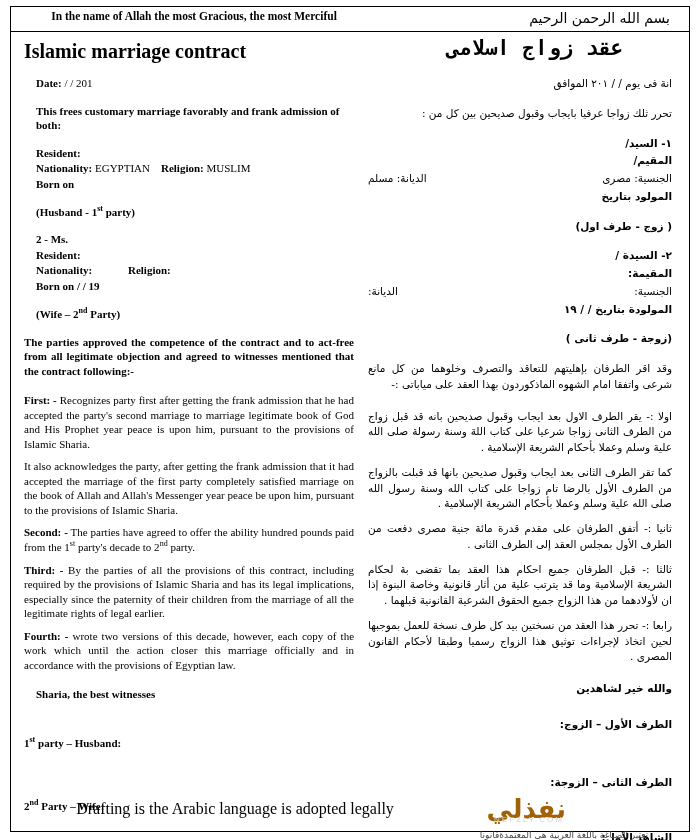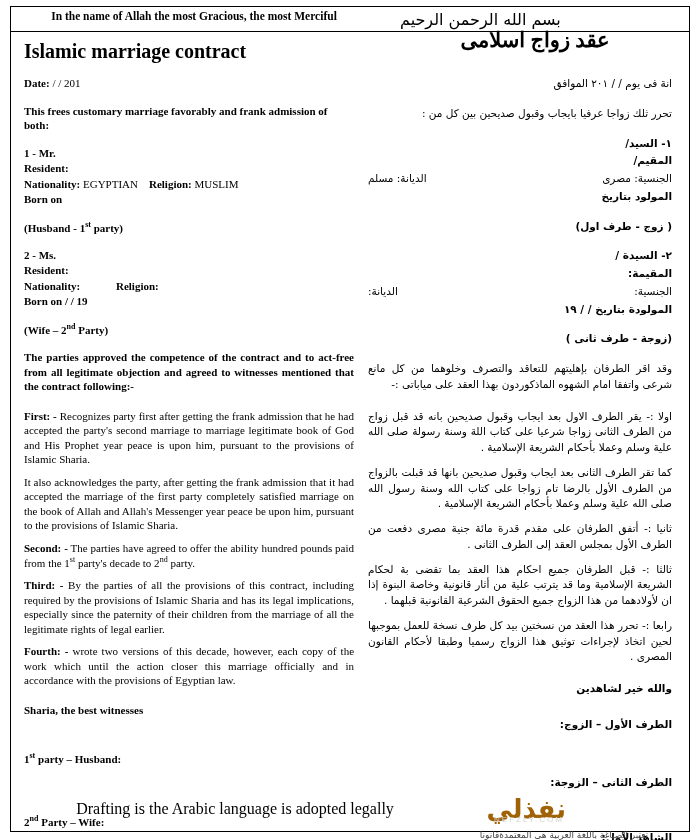--- a/index.html
+++ b/index.html
@@ -47,45 +47,45 @@
     text-align: center;
     font-size: 11.5px;
     font-weight: bold;
     font-family: "Liberation Serif", serif;
   }
   .basmala-ar {
     position: absolute;
     left: 400px;
     top: 10px;
     width: 270px;
-    text-align: left;
-    font-size: 16px;
+    text-align: right;
+    font-size: 14px;
     direction: rtl;
     font-family: "DejaVu Sans", sans-serif;
   }
   .title-en {
     position: absolute;
     left: 24px;
     top: 40px;
     width: 330px;
     text-align: left;
     font-size: 20px;
     font-weight: bold;
     font-family: "Liberation Serif", serif;
   }
   .title-ar {
     position: absolute;
     left: 400px;
-    top: 28px;
+    top: 36px;
     width: 270px;
     text-align: center;
     font-size: 21px;
     font-weight: bold;
     direction: rtl;
-    font-family: Liberation Serif, serif;
+    font-family: Liberation Mono, monospace;
   }
   .col-en {
     position: absolute;
     left: 24px;
     top: 76px;
     width: 330px;
     font-size: 11px;
     line-height: 1.32;
   }
   .col-ar {
@@ -93,21 +93,21 @@
     left: 368px;
     top: 76px;
     width: 304px;
     font-size: 10.5px;
     line-height: 1.5;
     direction: rtl;
     text-align: right;
     font-family: "DejaVu Sans", sans-serif;
   }
   .b { font-weight: bold; }
-  .row { margin-bottom: 1px; }
+  .row { margin-bottom: 1px; margin-left: 12px; }
   .gap-s { height: 7px; }
   .gap-m { height: 12px; }
   .gap-l { height: 18px; }
   .para-just { margin-bottom: 8px; text-align: justify; }
   .ar-para { margin-bottom: 9px; text-align: justify; }
   .ar-line { margin-bottom: 2px; }
   .lead { font-weight: bold; }
   .small-sup { font-size: 8px; vertical-align: super; }
   .watermark {
     position: absolute;
@@ -170,21 +170,20 @@
       <span class="b">Date:</span>
       <span>/      / 201</span>
     </div>
 
     <div class="gap-m"></div>
 
     <div class="row b">This frees customary marriage favorably and frank admission of both:</div>
 
     <div class="gap-m"></div>
 
-    <div class="row b">1 - Mr.</div>
     <div class="row b">Resident:</div>
     <div class="row">
       <span class="b">Nationality:</span>
       <span>EGYPTIAN</span>
       &nbsp;&nbsp;
       <span class="b">Religion:</span>
       <span>MUSLIM</span>
     </div>
     <div class="row b">Born on</div>
 

